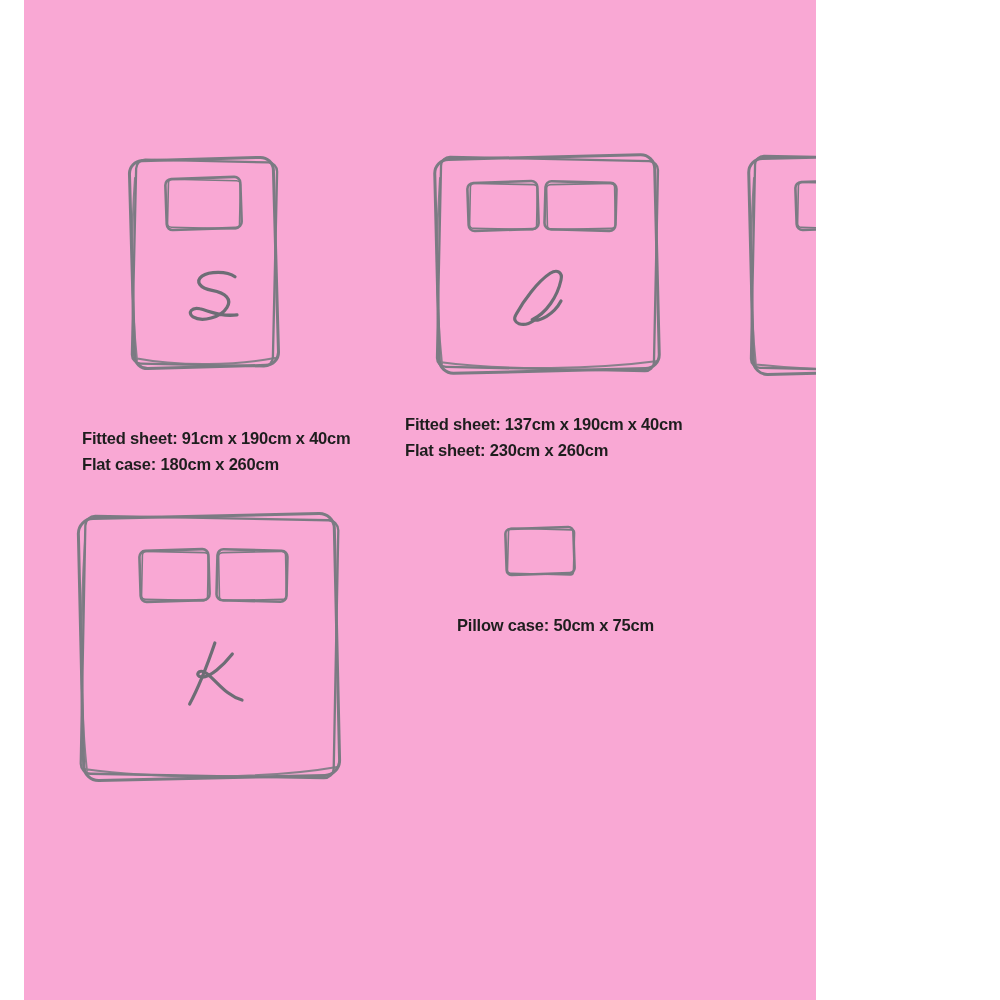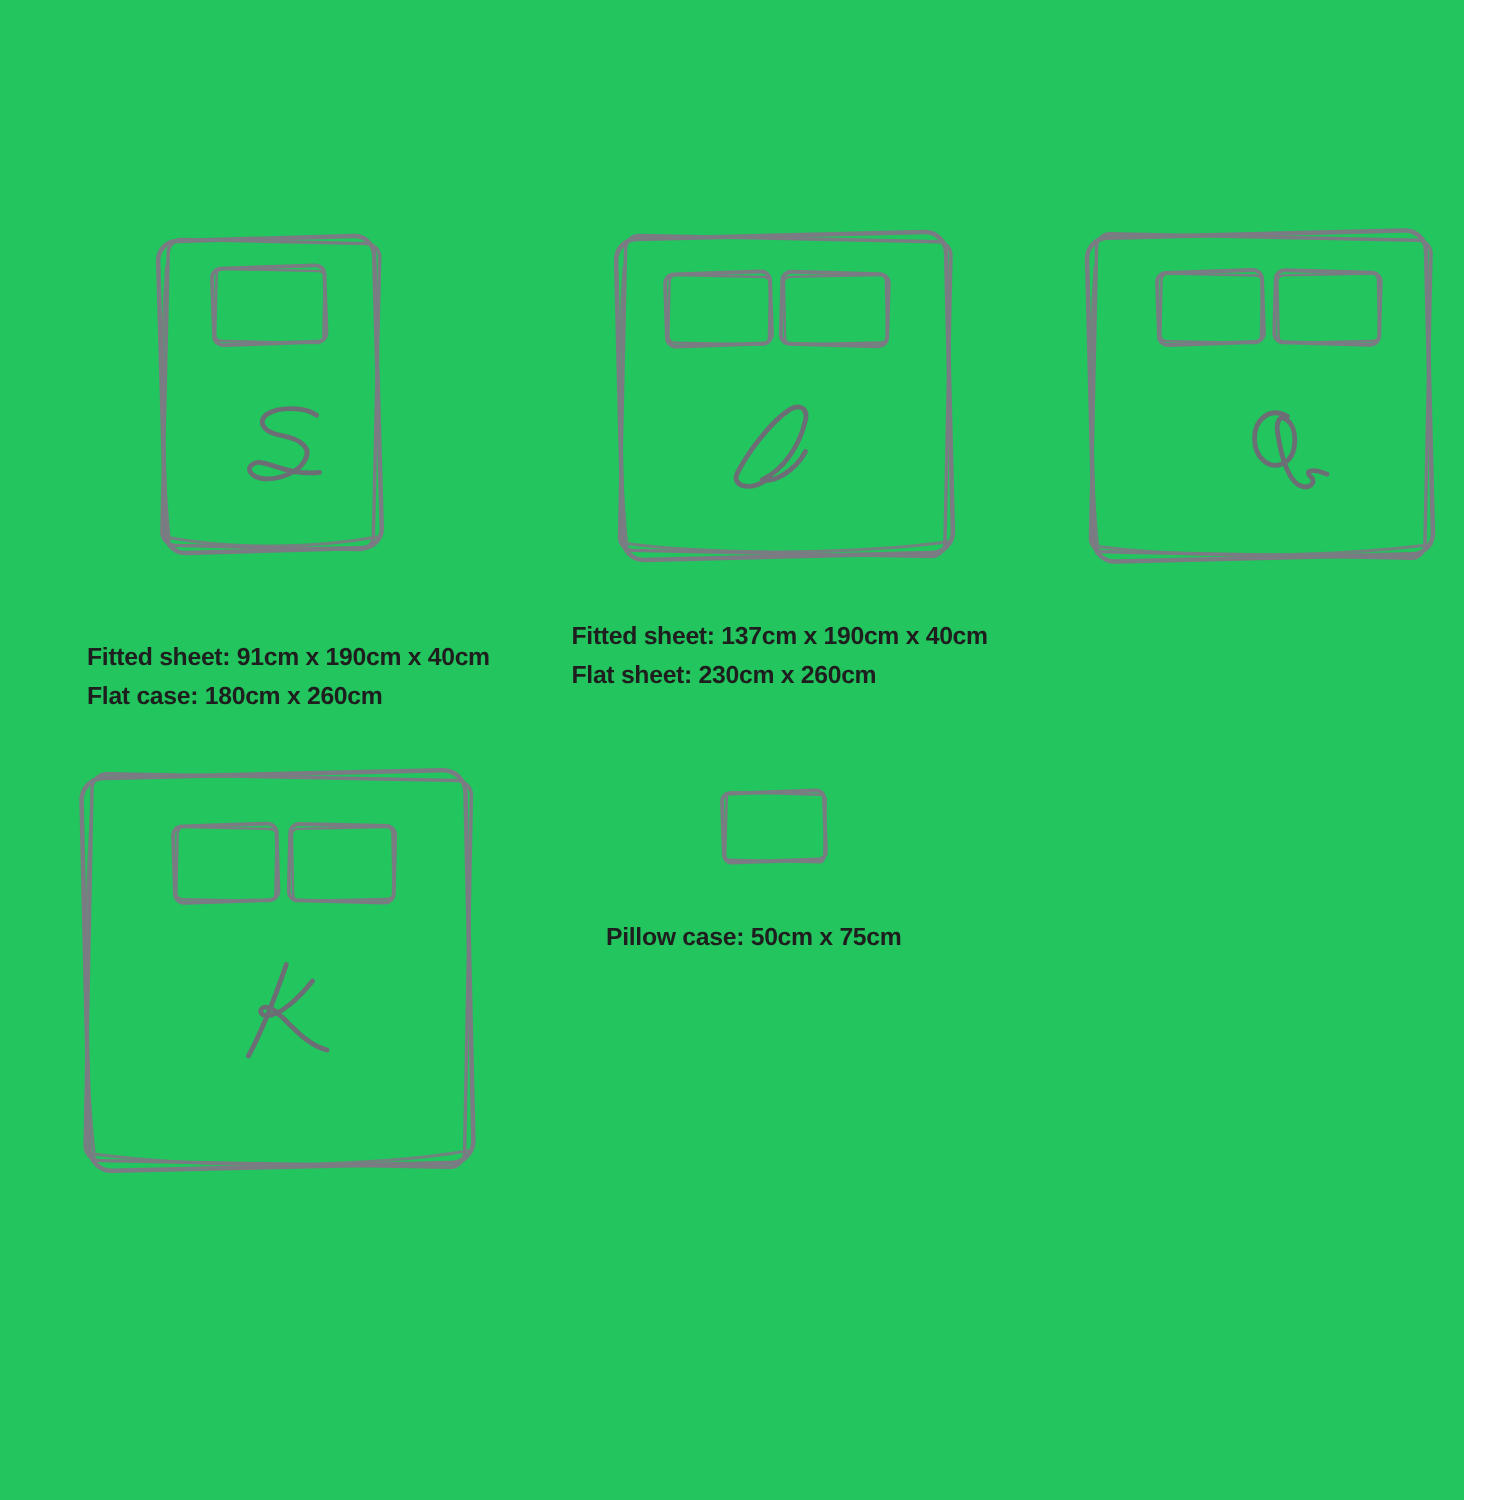--- a/index.html
+++ b/index.html
@@ -1,34 +1,35 @@
 <!DOCTYPE html>
 <html><head>
 <meta charset="utf-8">
 <style>
   html,body{margin:0;padding:0;background:#ffffff;}
   .canvas{
-    position:relative;width:976px;height:1000px;background:#22c55e;
+    position:relative;width:792px;height:1000px;background:#f9a8d4;
     overflow:hidden;
     font-family:"Liberation Sans",sans-serif;
+    margin-left:24px;
   }
   figure{margin:0;position:absolute;}
   figure svg{display:block;width:100%;height:100%;}
   .sk{fill:none;stroke:#7b7b83;stroke-linecap:round;stroke-linejoin:round;}
   .o1{stroke-width:3;}
   .o2{stroke-width:2.3;}
   .acc{stroke-width:2;opacity:.9;}
   .p1{stroke-width:2.6;}
   .p2{stroke-width:1.6;}
   .letter path{fill:none;stroke:#6d6d75;stroke-width:3.2;stroke-linecap:round;stroke-linejoin:round;vector-effect:non-scaling-stroke;}
   .label{
     position:absolute;color:#1e1e1e;font-size:16.5px;font-weight:bold;
     line-height:26px;letter-spacing:-0.2px;white-space:nowrap;
   }
-  .label-center{text-align:left;}
+  .label-center{text-align:right;}
 </style>
 </head>
 <body>
 
 <div class="canvas">
 
   <figure style="left:98px;top:148px;width:164px;height:232px">
     <svg viewBox="0 0 164 232">
       <g class="sk">
         <rect class="o1" x="10" y="11" width="144" height="208" rx="13" transform="rotate(-1.6 82 116)"></rect>

